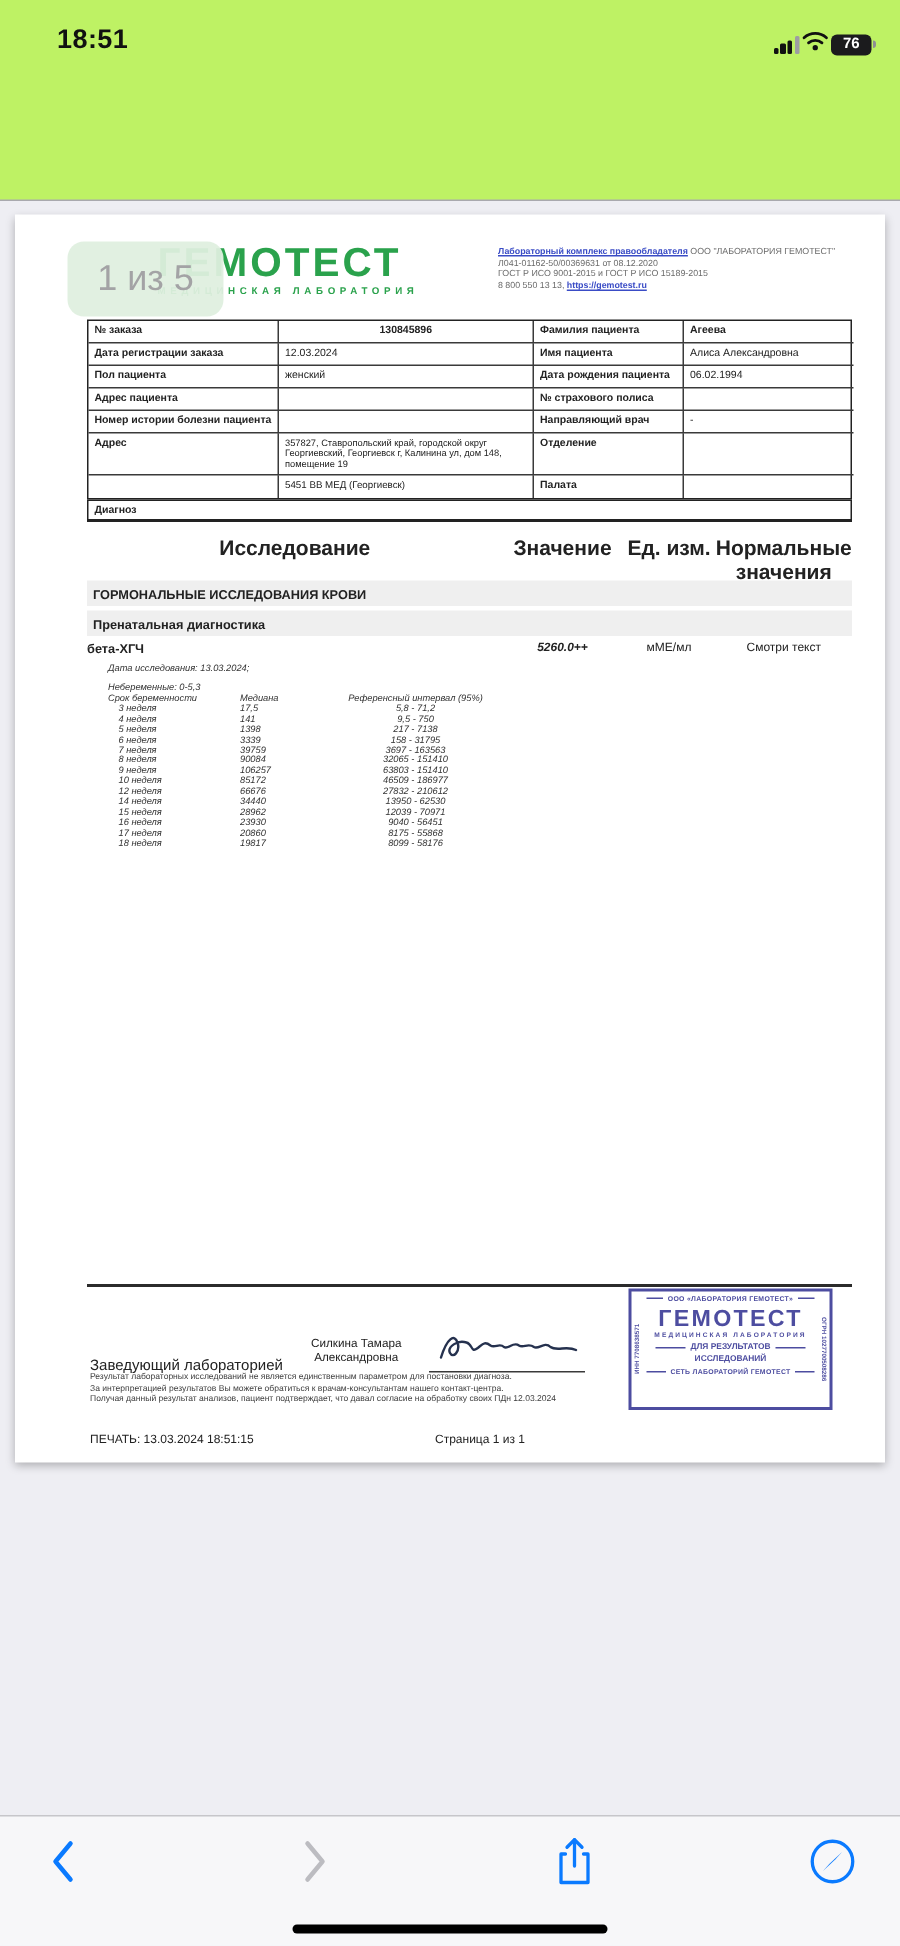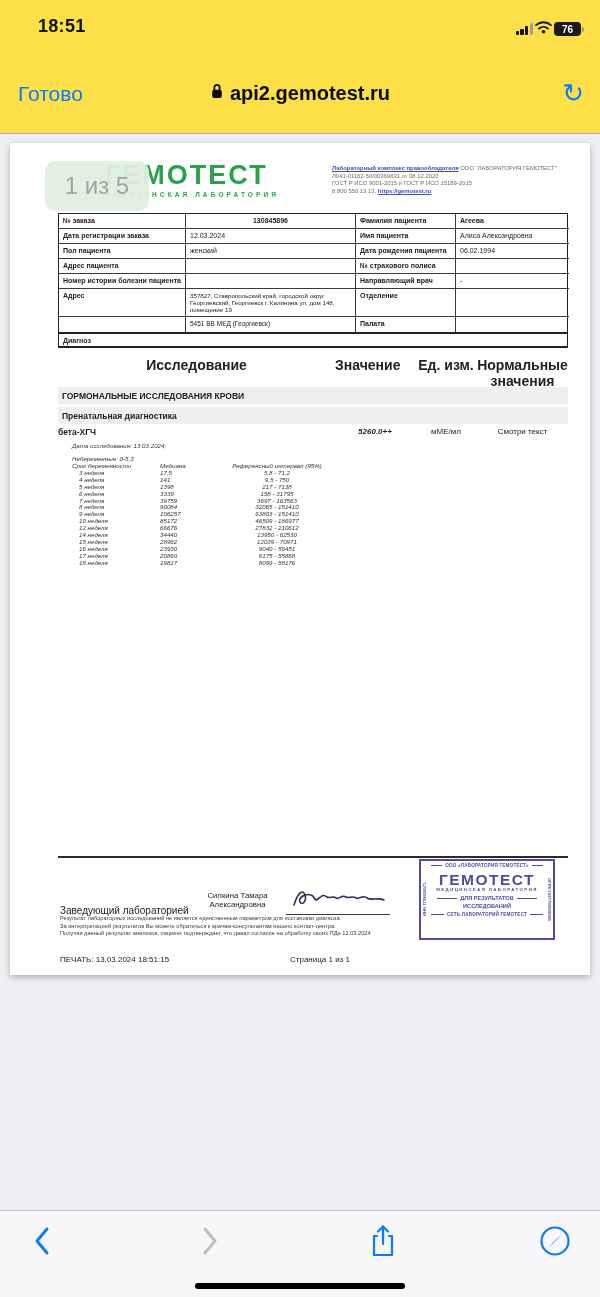--- a/index.html
+++ b/index.html
@@ -1,21 +1,21 @@
 <!DOCTYPE html>
 <html><head>
 <meta charset="utf-8">
 <style>
   * { margin:0; padding:0; box-sizing:border-box; }
   html,body { width:600px; height:1297px; }
   body { position:relative; font-family:"Liberation Sans", sans-serif; background:#eeeef3; overflow:hidden; }
 
   
   .top-chrome { position:absolute; top:0; left:0; width:600px; height:134px;
-    background:#fde047; border-bottom:1px solid #a9a9ae; z-index:30; }
+    background:#bef264; border-bottom:1px solid #a9a9ae; z-index:30; }
   .time { position:absolute; left:38px; top:16px; font-size:18px; font-weight:700; color:#111; letter-spacing:.3px; }
   .status-icons { position:absolute; right:16px; top:20px; display:flex; align-items:center; gap:1px; }
   .cell-bars { display:flex; align-items:flex-end; gap:1.5px; height:12px; }
   .cell-bars i { display:block; width:3.2px; background:#111; border-radius:1px; }
   .cell-bars i:nth-child(1){height:4px;} .cell-bars i:nth-child(2){height:6.5px;}
   .cell-bars i:nth-child(3){height:9px;} .cell-bars i:nth-child(4){height:12px; background:#9d9da2;}
   .battery { position:relative; display:flex; align-items:center; }
   .batt-body { width:27px; height:14px; background:#1b1b1d; border-radius:4px; color:#fff;
     font-size:10px; font-weight:700; display:flex; align-items:center; justify-content:center; }
   .batt-tip { width:2px; height:5px; background:#8e8e93; border-radius:0 2px 2px 0; margin-left:1px; }
@@ -51,21 +51,21 @@
   .info-table > div:nth-child(4n){ border-right:none; }
   .info-table > div.lastrow { border-bottom:none; }
   .cell-label { font-weight:700; }
   .big-val { font-size:11.5px; font-weight:700; line-height:12px; }
   .diag-box { position:absolute; left:48px; top:190px; width:510px; border:1.5px solid #222;
     border-bottom-width:2.5px; padding:2.5px 4px; font-size:7px; font-weight:700; min-height:15px; }
 
   
   .res-header { position:absolute; left:48px; top:214px; width:510px; display:flex; font-weight:700; font-size:14px; }
   .col-study { width:277px; text-align:center; }
-  .col-value { width:80px; text-align:left; }
+  .col-value { width:80px; text-align:center; }
   .col-unit  { width:62px; text-align:center; }
   .col-normal{ width:91px; text-align:center; }
 
   .band { position:absolute; left:48px; width:510px; height:17px; background:#efefef;
     display:flex; align-items:center; padding-left:4px; font-weight:700; font-size:8.5px; }
   .band1 { top:244px; } .band2 { top:264px; }
 
   .test-row { position:absolute; left:48px; top:284px; width:510px; display:flex; font-size:8px; }
   .test-name { width:277px; text-align:left; font-weight:700; font-size:8.5px; }
   .test-value { width:80px; text-align:center; font-weight:700; font-style:italic; }
@@ -134,33 +134,20 @@
         </svg>
     </span>
     <div class="battery">
       <div class="batt-body">
           <span>76</span>
         </div>
       <div class="batt-tip"></div>
     </div>
   </div>
 
-  <div class="url-row">
-    <span class="done-btn">Готово</span>
-    <div class="url-center">
-      <span>
-        <svg width="14" height="18" viewBox="0 0 16 20">
-            <rect x="2.5" y="8.5" width="11" height="9.5" rx="2.5" fill="#0b0b0c"></rect>
-        <path d="M5,9 V6 a3,3 0 0 1 6,0 V9" fill="none" stroke="#0b0b0c" stroke-width="2"></path>
-          </svg>
-      </span>
-      <span>api2.gemotest.ru</span>
-    </div>
-    <span class="reload-btn">↻</span>
-  </div>
 </div>
 
 <div class="content">
   <div class="page">
 
     <div class="logo">
       <div class="logo-title">ГЕМОТЕСТ</div>
       <div class="logo-sub">МЕДИЦИНСКАЯ ЛАБОРАТОРИЯ</div>
     </div>
 

